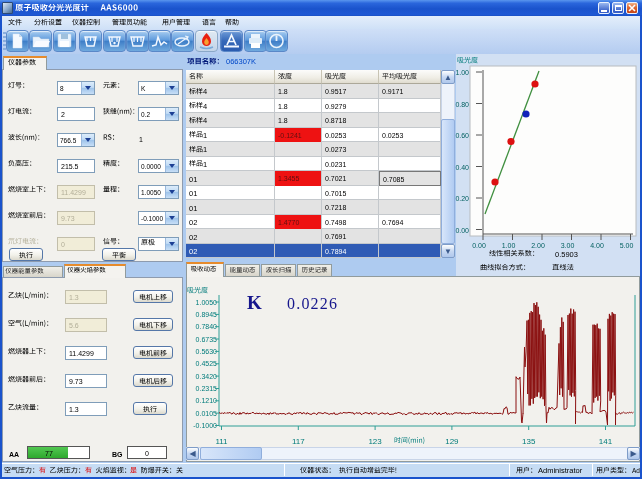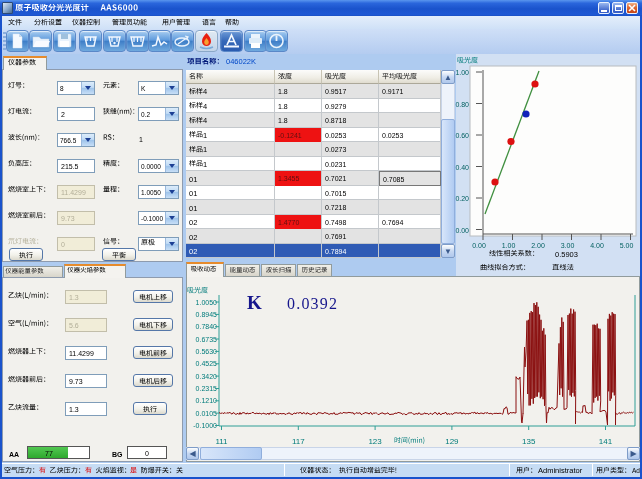--- a/index.html
+++ b/index.html
@@ -661,21 +661,21 @@
   </div>
 <svg class="abs" style="left:187px;top:58.0px;" width="38" height="10" viewBox="0 0 5133 1367" fill="#001878">
     <g transform="translate(0,785) scale(1,-1)">
       <use href="#gb12" x="0"></use>
       <use href="#gb13" x="1000"></use>
       <use href="#gb14" x="2000"></use>
       <use href="#gb15" x="3000"></use>
       <use href="#gb16" x="4000"></use>
     </g>
   </svg>
-<div class="abs" style="left:226px;top:57px;font-size:7.5px;color:#0048c8;">046022K</div>
+<div class="abs" style="left:226px;top:57px;font-size:7.5px;color:#0048c8;">066307K</div>
 <div class="abs" style="left:186px;top:70px;width:255px;height:14px;">
     <div class="abs gridhdr" style="left:0px;top:0;width:89px;height:14px;"></div>
     <div class="abs gridhdr" style="left:89px;top:0;width:47px;height:14px;"></div>
     <div class="abs gridhdr" style="left:136px;top:0;width:57px;height:14px;"></div>
     <div class="abs gridhdr" style="left:193px;top:0;width:62px;height:14px;"></div>
   </div>
 <svg class="abs" style="left:189px;top:73.0px;" width="15" height="10" viewBox="0 0 2143 1386" fill="#111">
     <g transform="translate(0,785) scale(1,-1)">
       <use href="#gr73" x="0"></use>
       <use href="#gr74" x="1000"></use>
@@ -990,21 +990,21 @@
       <use href="#gr103" x="0"></use>
       <use href="#gr104" x="1000"></use>
       <use href="#gr32" x="2000"></use>
       <use href="#gr34" x="2338"></use>
       <use href="#gr68" x="3264"></use>
       <use href="#gr33" x="3539"></use>
       <use href="#gr35" x="4149"></use>
     </g>
   </svg>
 <div class="abs" style="left:247px;top:292px;font-family:'Liberation Serif',serif;font-size:19px;font-weight:bold;color:#16168c;">K</div>
-<div class="abs" style="left:287px;top:295px;font-family:'Liberation Serif',serif;font-size:16px;letter-spacing:1.2px;color:#16168c;">0.0392</div>
+<div class="abs" style="left:287px;top:295px;font-family:'Liberation Serif',serif;font-size:16px;letter-spacing:1.2px;color:#16168c;">0.0226</div>
 <div class="abs sb-track" style="left:186px;top:447px;width:454px;height:13px;"></div>
 <div class="abs sb-btn" style="left:186px;top:447px;width:13px;height:13px;font-size:8px;line-height:12px;">◀</div>
 <div class="abs sb-btn" style="left:627px;top:447px;width:13px;height:13px;font-size:8px;line-height:12px;">▶</div>
 <div class="abs sb-thumb" style="left:200px;top:447px;width:62px;height:13px;"></div>
 <div class="abs statusbar" style="left:2px;top:463px;width:638px;height:14px;"></div>
 <svg class="abs" style="left:4px;top:466.5px;" width="36" height="10" viewBox="0 0 5143 1386" fill="#000">
     <g transform="translate(0,785) scale(1,-1)">
       <use href="#gr71" x="0"></use>
       <use href="#gr72" x="1000"></use>
       <use href="#gr42" x="2000"></use>

